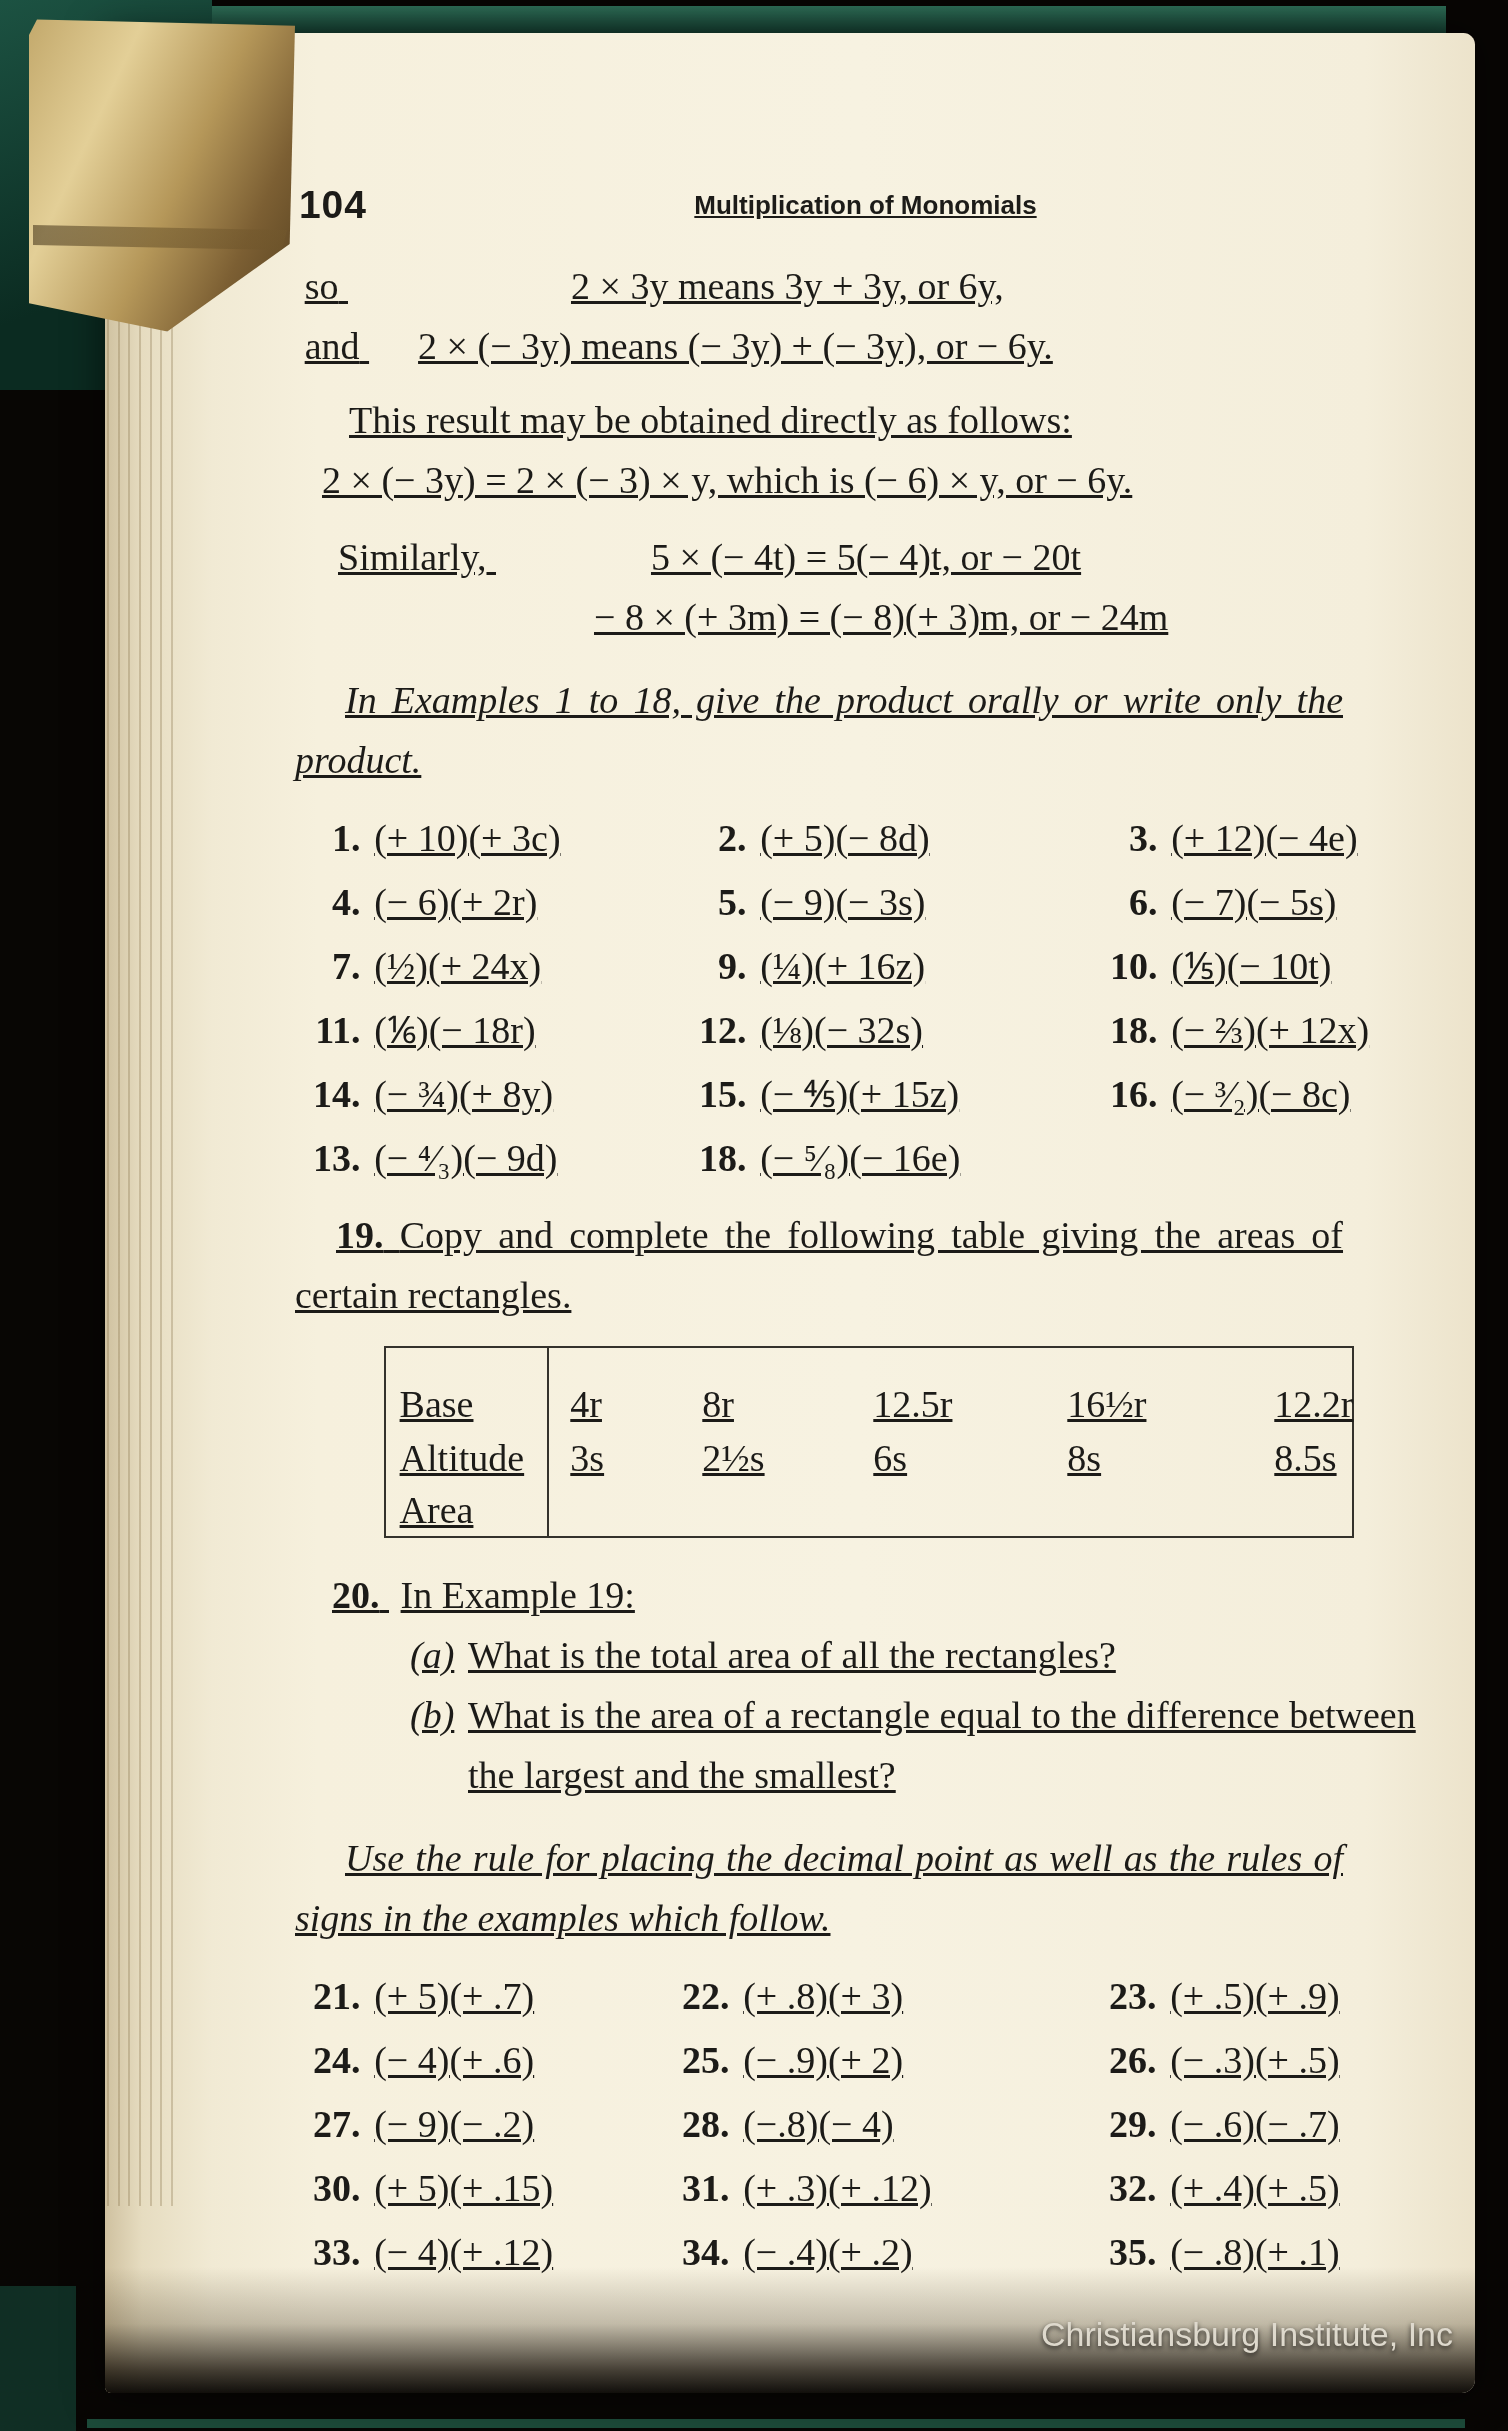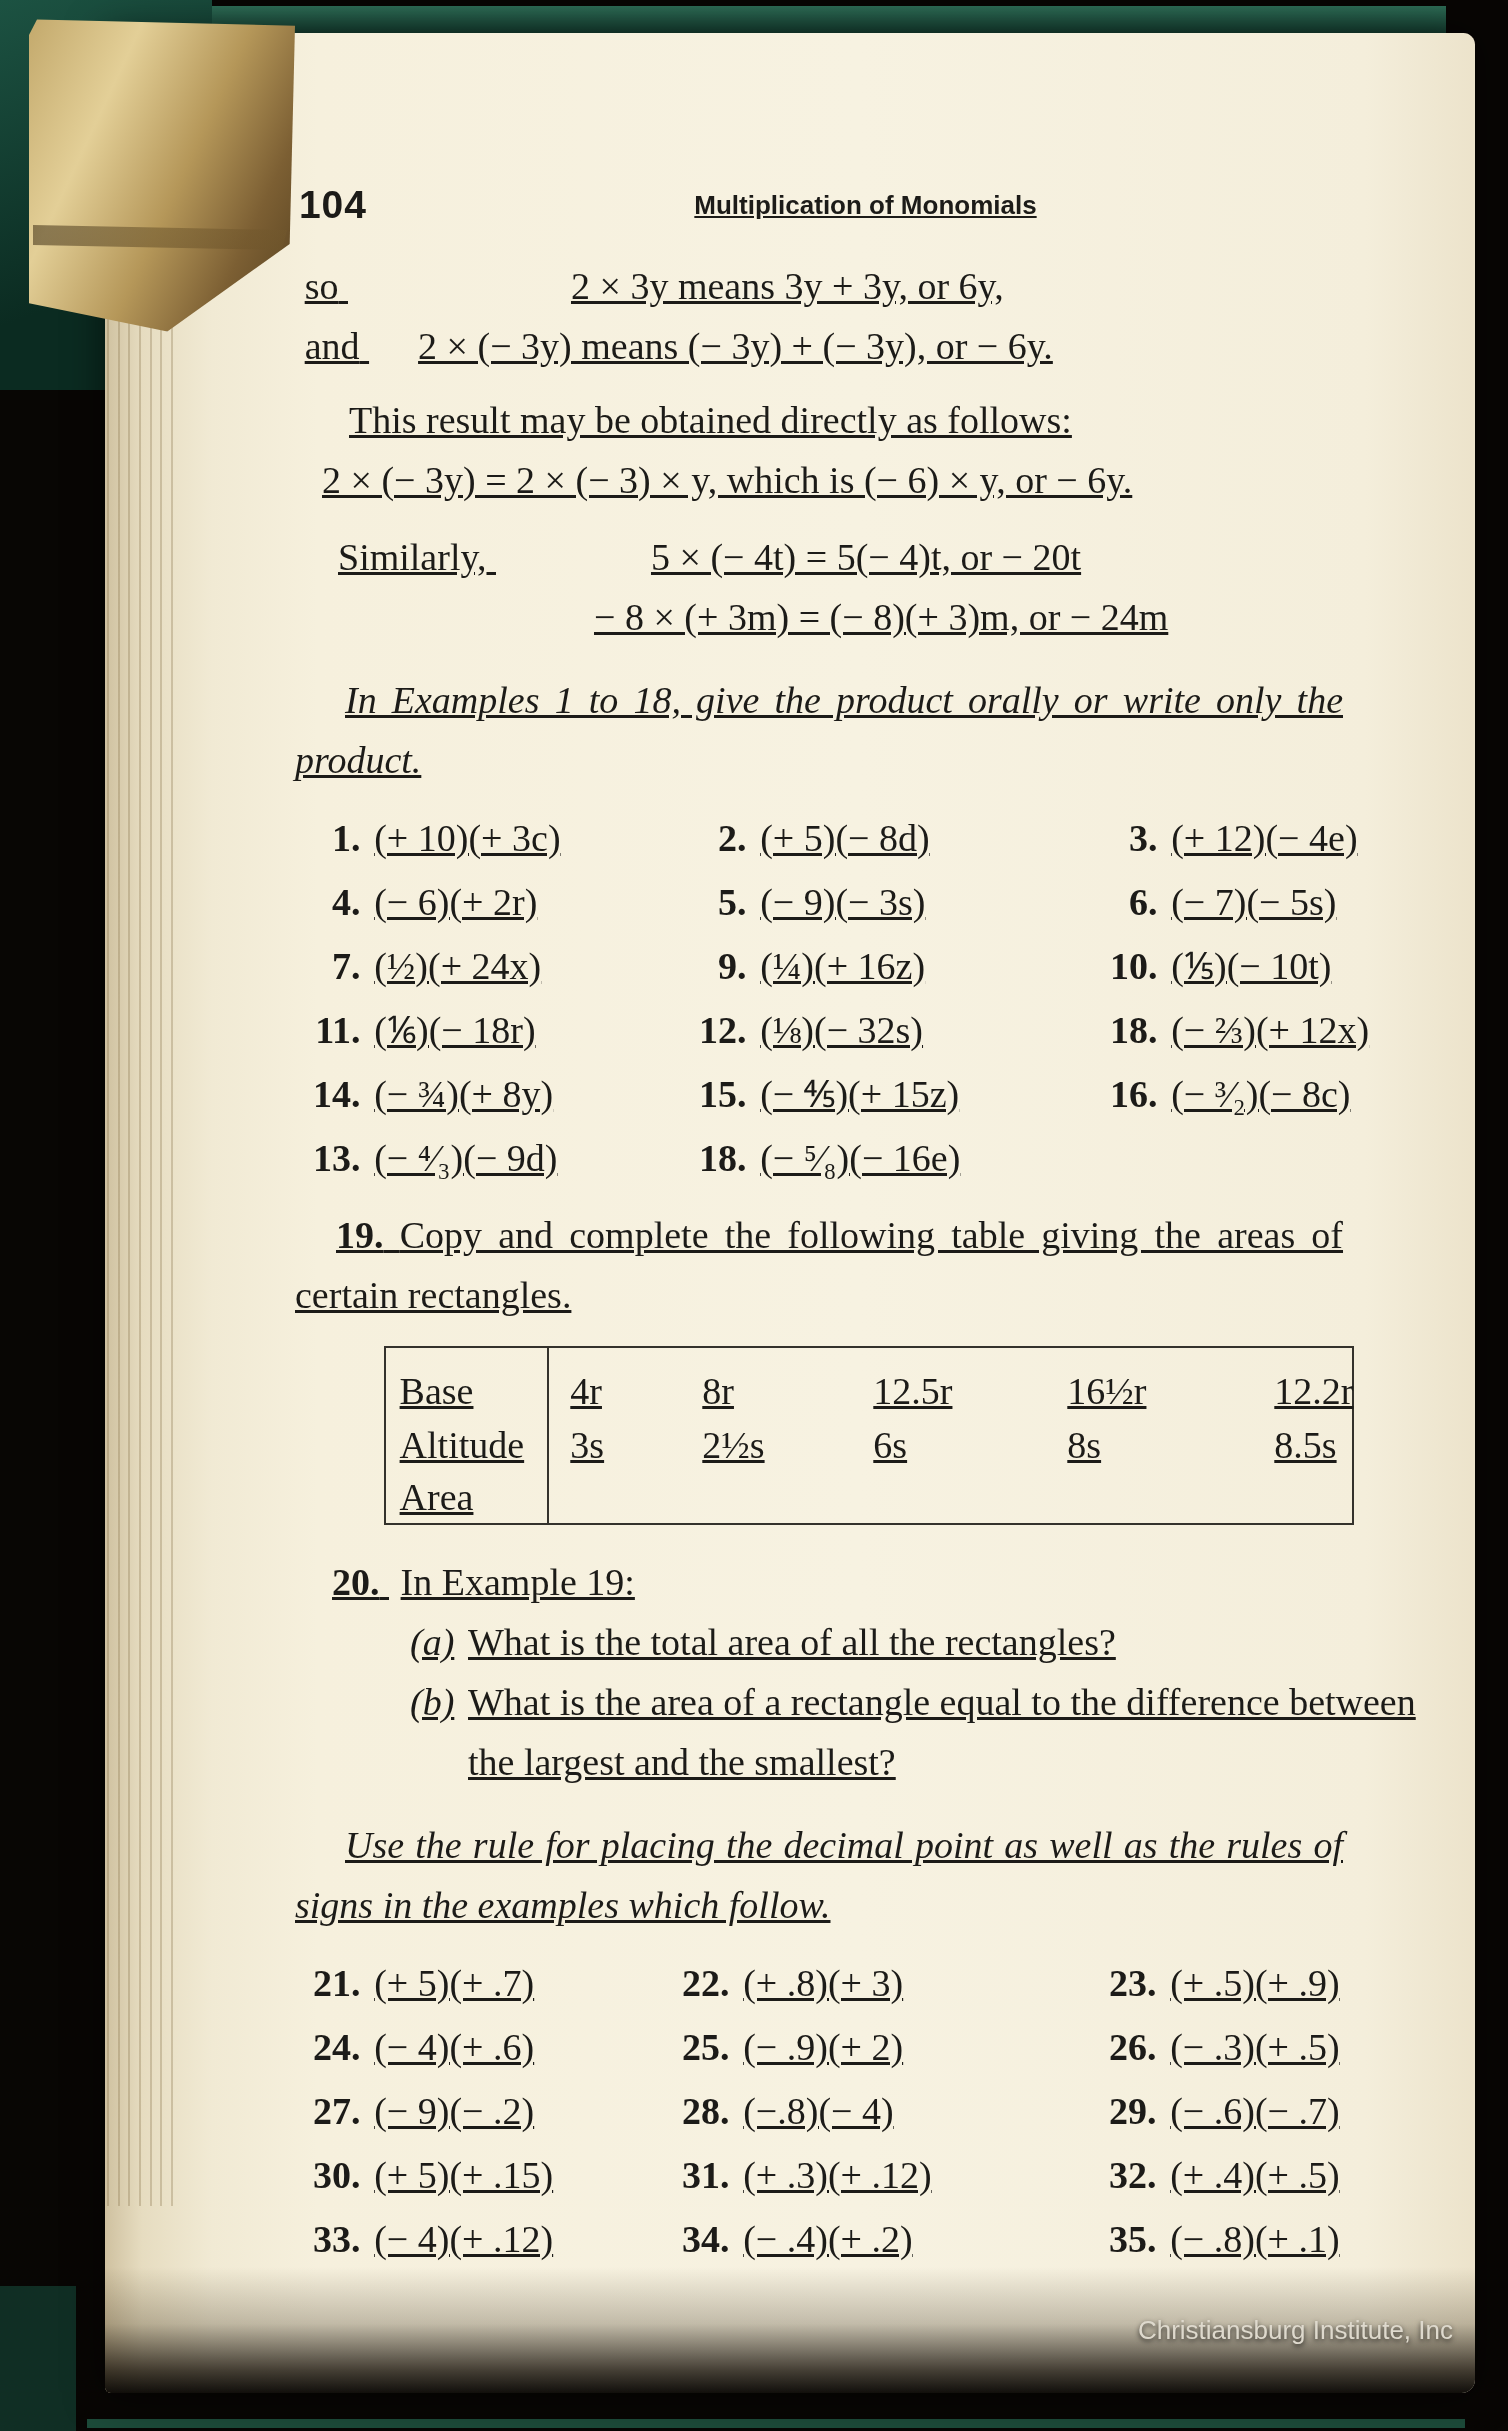--- a/index.html
+++ b/index.html
@@ -43,28 +43,28 @@
   .b{font-weight:700;}
   .instr{font-style:italic;width:1048px;text-align:justify;text-indent:50px;}
   .ex-grid{display:grid;grid-template-columns:386px 411px 1fr;padding-left:11.6px;}
   .ex{height:64px;white-space:nowrap;}
   .ex .num{display:inline-block;min-width:54px;text-align:right;font-weight:700;margin-right:13.6px;}
   .p-num{width:1048px;text-align:justify;text-indent:41px;}
   .rect-table{margin:21.3px 0 0 89px;width:970px;border:2.9px solid #34322c;display:grid;
               grid-template-columns:163px 132px 171px 194px 207px 1fr;box-sizing:border-box;}
   .rect-table .lbl{padding-left:13.6px;border-right:2.9px solid #34322c;}
   .rect-table .val{padding-left:21.3px;}
-  .rect-table .r1{padding-top:13px;height:54px;}
+  .rect-table .r1{padding-top:26px;height:54px;}
   .rect-table .r2{height:52px;}
   .rect-table .r3{height:56px;}
   .sub-item{display:flex;margin-left:115px;}
   .sub-lbl{width:58px;font-style:italic;flex:none;}
   .sub-text{width:970px;}
   .watermark{position:absolute;right:56px;top:2315px;font-family:"Liberation Sans",sans-serif;
-             font-size:26px;color:#ded9cd;text-shadow:0 1.9px 4.9px rgba(0,0,0,.75);}
+             font-size:34px;color:#ded9cd;text-shadow:0 1.9px 4.9px rgba(0,0,0,.75);}
   .mt14{margin-top:13.6px;} .mt18{margin-top:17.5px;}
   .mt24{margin-top:23px;} .mt28{margin-top:27px;}
 </style>
 </head>
 <body>
 
 <div class="scene">
   <div class="cover-top"></div>
   <div class="cover-corner"></div>
   <div class="cover-bottom-left"></div>

